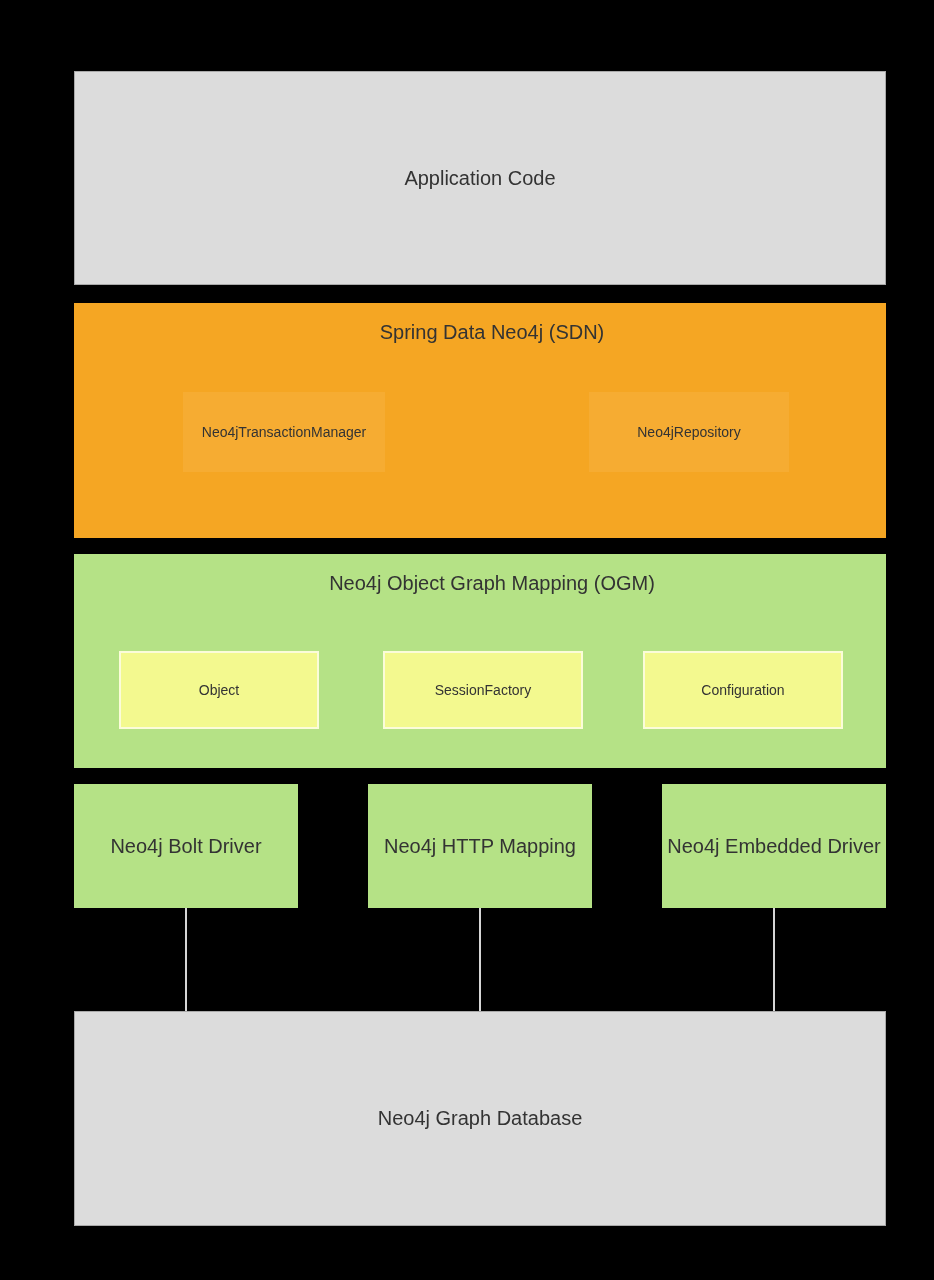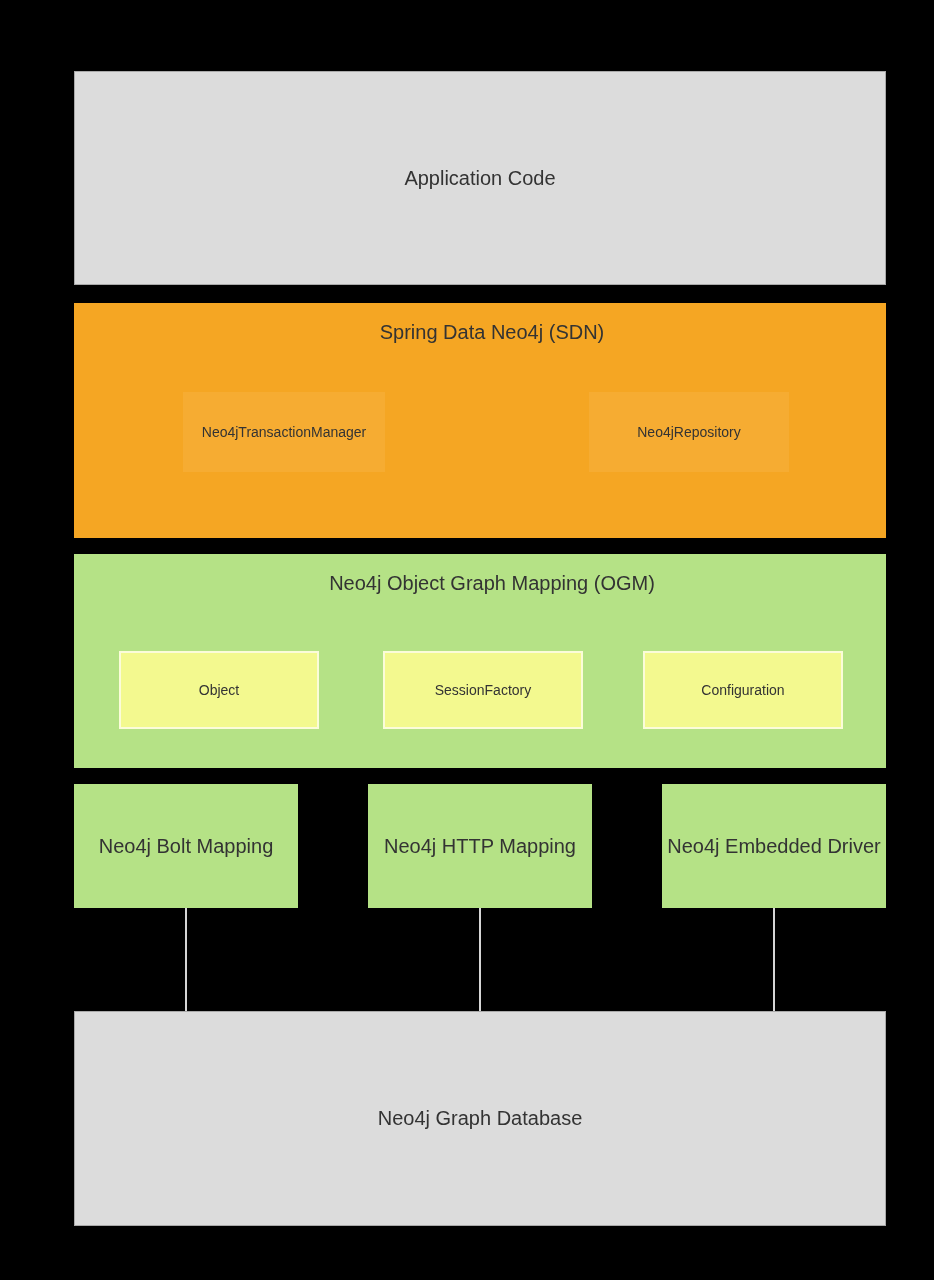--- a/index.html
+++ b/index.html
@@ -78,21 +78,21 @@
   </div>
   <div class="box yellow-box center label-sm" style="left:569px; top:97px; width:200px; height:78px;">
     <span>Configuration</span>
   </div>
   <div class="box yellow-box center label-sm" style="left:309px; top:97px; width:200px; height:78px;">
     <span>SessionFactory</span>
   </div>
 </div>
 
 <div class="box green-box center label-lg" style="left:74px; top:784px; width:224px; height:124px;">
-  <span>Neo4j Bolt Mapping</span>
+  <span>Neo4j Bolt Driver</span>
 </div>
 <div class="box green-box center label-lg" style="left:368px; top:784px; width:224px; height:124px;">
   <span>Neo4j HTTP Mapping</span>
 </div>
 <div class="box green-box center label-lg" style="left:662px; top:784px; width:224px; height:124px;">
   <span>Neo4j Embedded Driver</span>
 </div>
 
 <div class="connector" style="left:185px; top:908px; height:103px;"></div>
 <div class="connector" style="left:479px; top:908px; height:103px;"></div>

